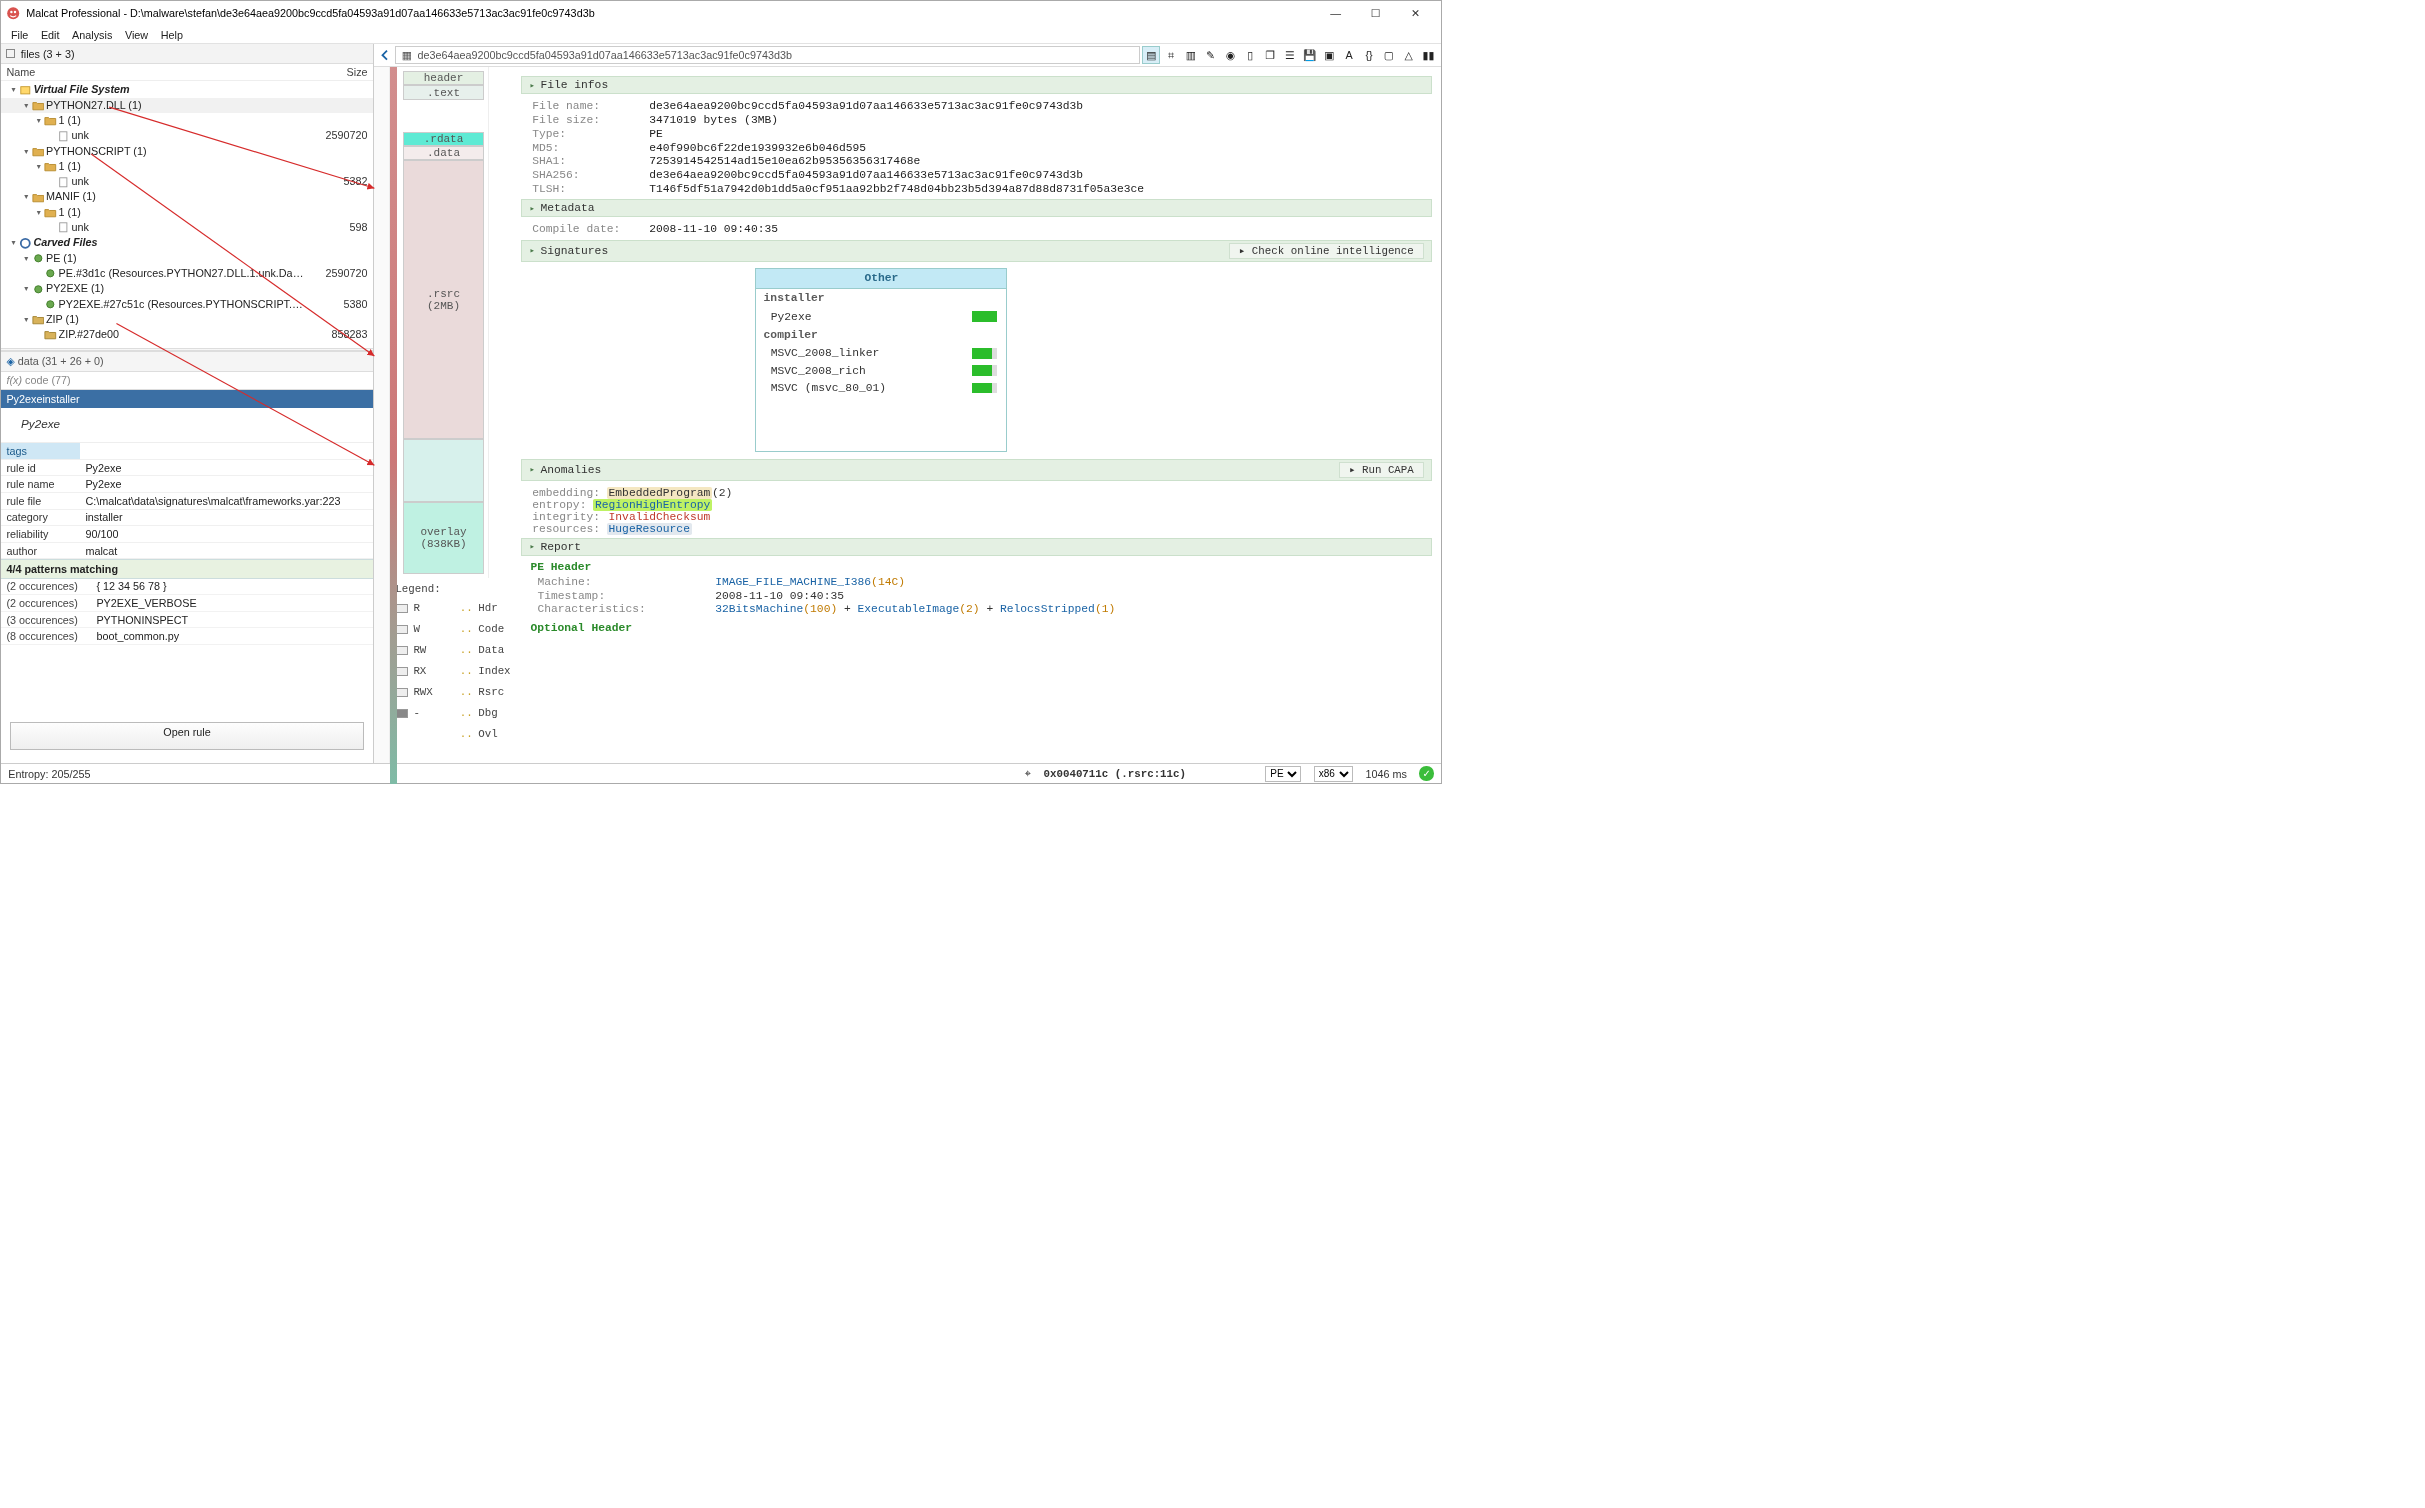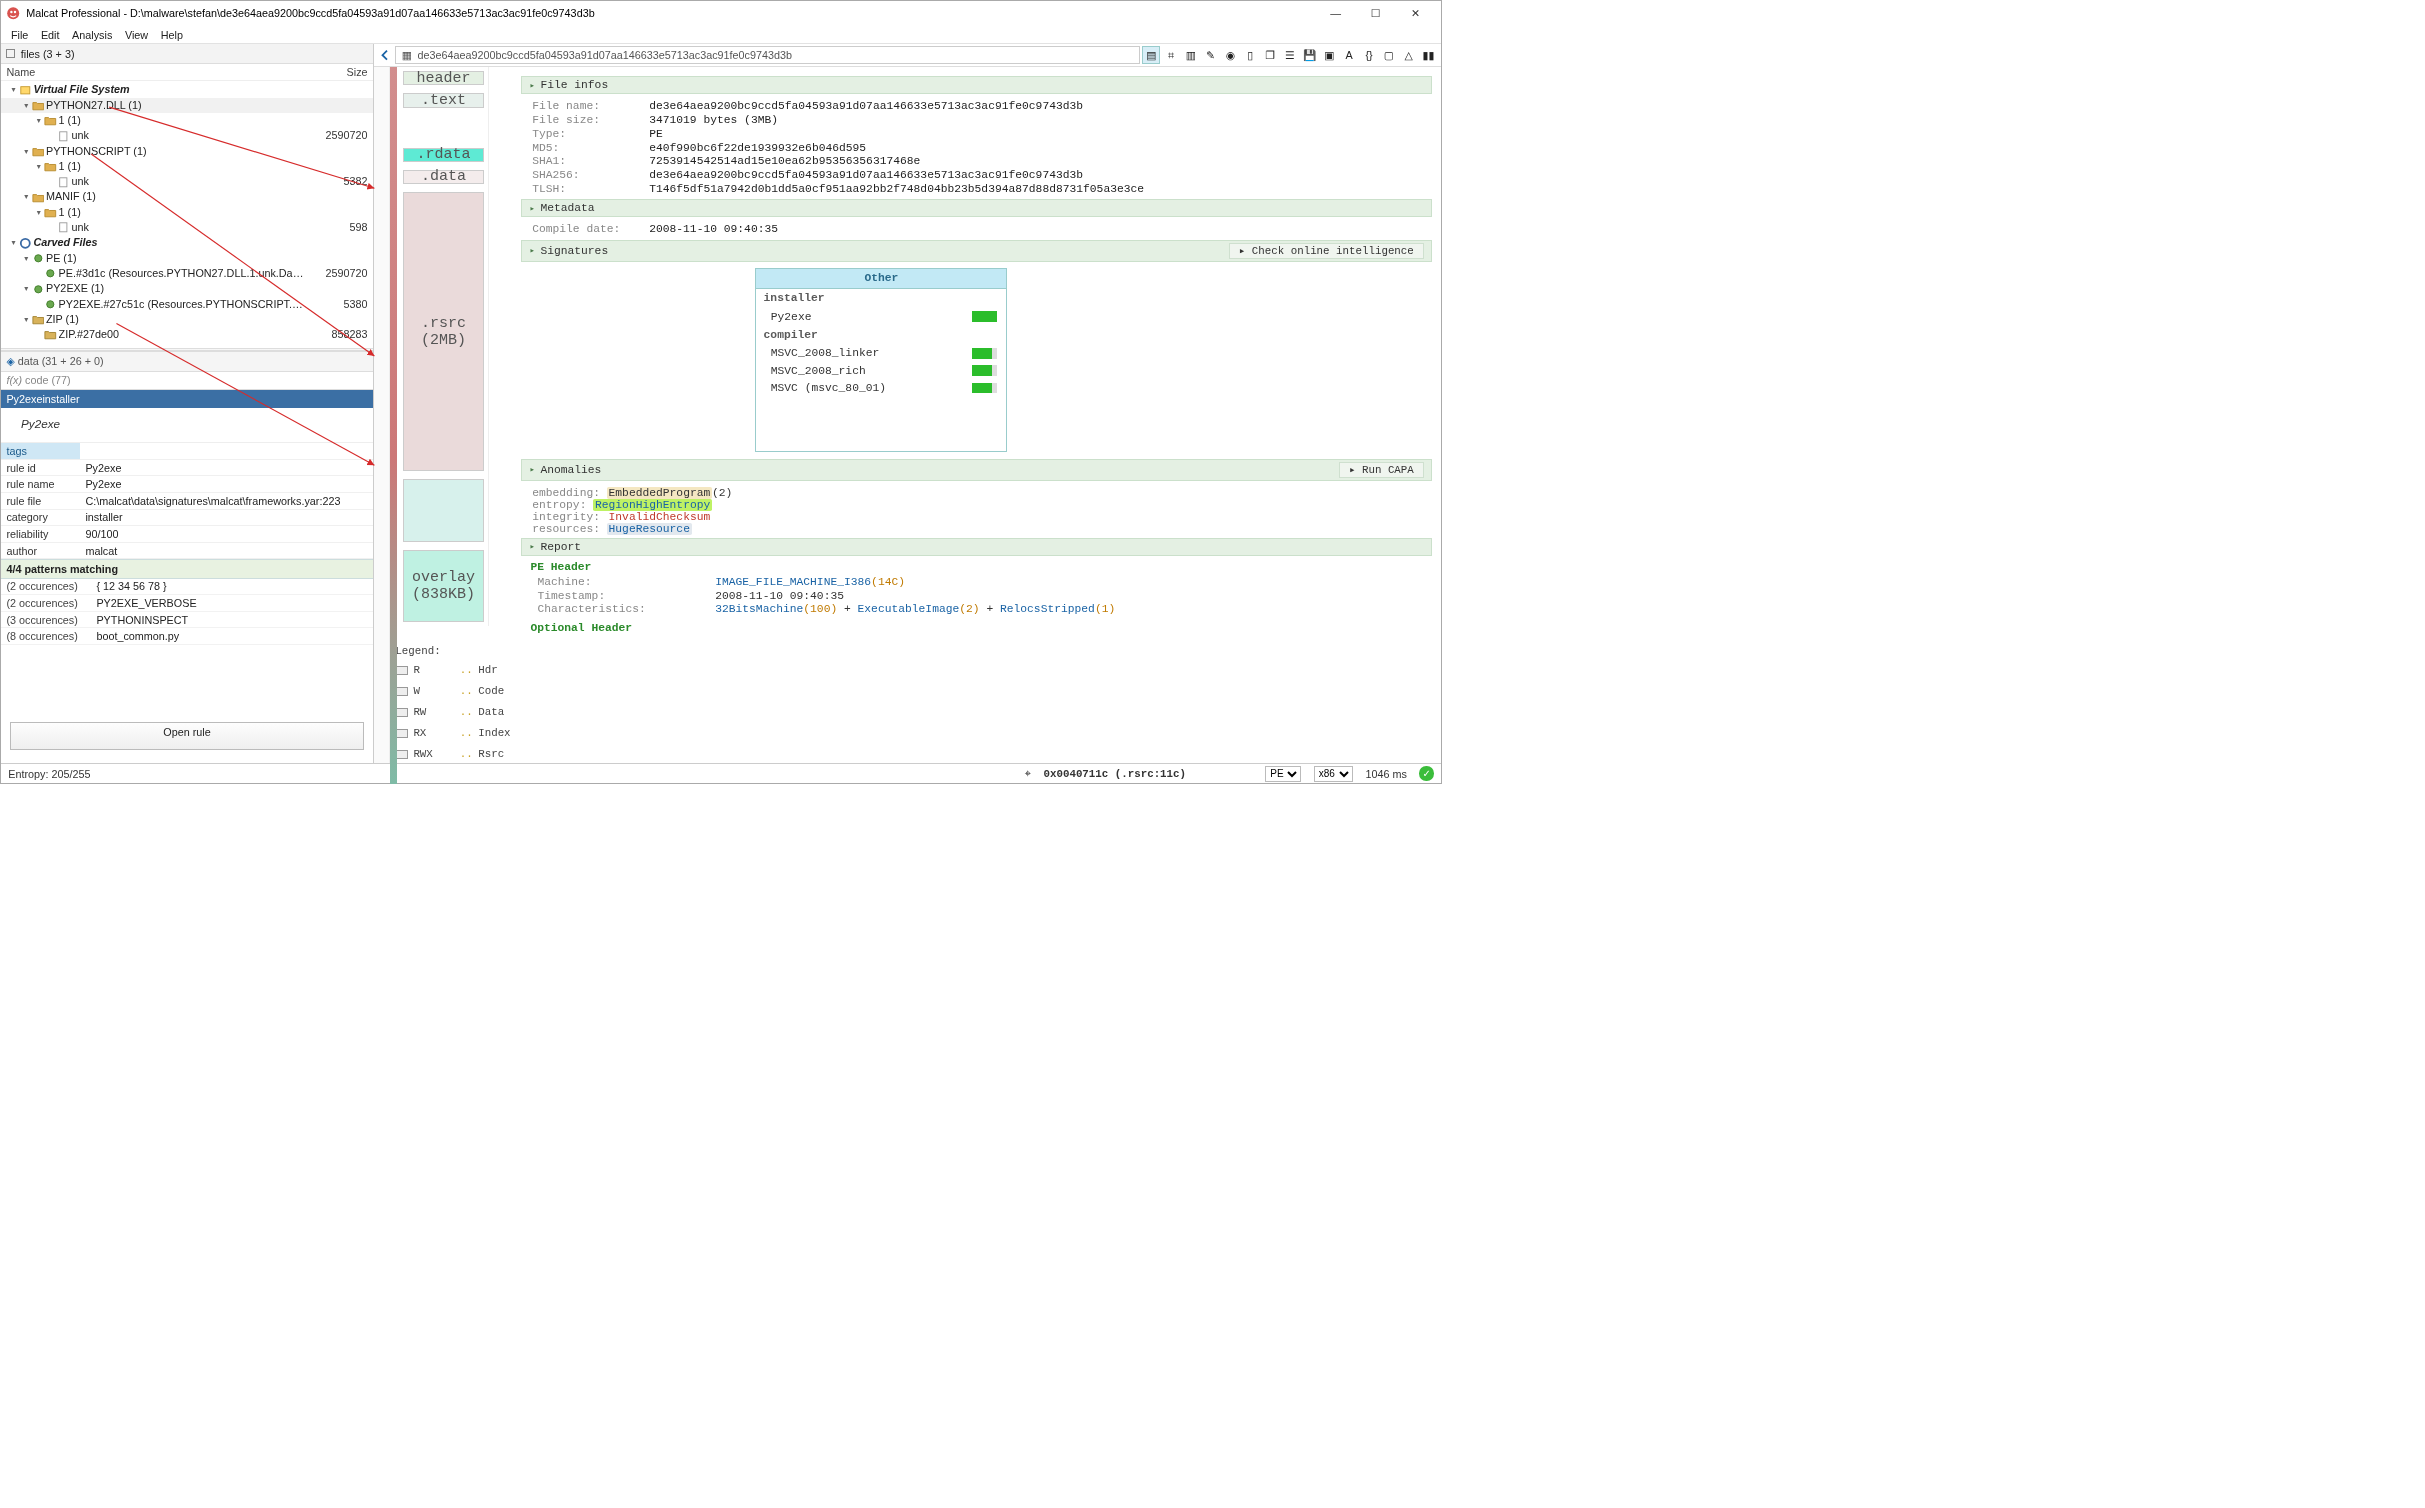--- a/index.html
+++ b/index.html
@@ -44,21 +44,21 @@
   .pat-row .occ { width:90px; color:#444; }
   .openrule { margin:12.6px 9px; height:28px; background:linear-gradient(#fdfdfd,#efefef); border:0.9px solid #bbb; text-align:center; line-height:18px; }
   
   .right { flex:1; display:flex; flex-direction:column; }
   .right-top { height:23.4px; display:flex; align-items:center; border-bottom:0.9px solid #ddd; padding:1.8px 3.6px; gap:1.8px; }
   .back-ico { width:16px; height:16px; display:inline-flex; align-items:center; justify-content:center; color:#1a63a5; }
   .addr-field { flex:1; height:18px; border:0.9px solid #ccc; background:#fff; padding:0 5.4px; display:flex; align-items:center; color:#555; font-family:inherit; font-size:10.8px; }
   .toolbar-ico { width:18px; height:18px; display:inline-flex; align-items:center; justify-content:center; border:0.9px solid transparent; }
   .right-body { flex:1; display:flex; overflow:hidden; }
   .gutter { width:16px; background:#fafafa; border-right:0.9px solid #eee; }
-  .sidemap { width:90px; display:flex; flex-direction:column; padding:3.6px 3.6px 3.6px 3.6px; gap:8px; font-family: "Consolas","Courier New",monospace; font-size:15px; color:#555; border-right:0.9px solid #eee; }
+  .sidemap { width:90px; display:flex; flex-direction:column; padding:3.6px 3.6px 3.6px 3.6px; gap:0; font-family: "Consolas","Courier New",monospace; font-size:11px; color:#555; border-right:0.9px solid #eee; }
   .sm-seg { display:flex; flex-direction:column; align-items:center; justify-content:center; border:0.9px solid #ccc; margin:0; }
   .sm-seg.header { height:14.4px; background:#e4f0e3; }
   .sm-seg.text   { height:14.4px; background:#e7f0ec; }
   .sm-seg.rdata  { height:14px; background:#5eead4;margin-top:32px; }
   .sm-seg.data2  { height:14.4px; background:#f4ecec; }
   .sm-seg.rsrc   { height:279px; background:#eadada; }
   .sm-seg.mid    { height:63px; background:#d7f1ec; }
   .sm-seg.overlay{ height:72px; background:#bff1e2; }
   .main { flex:1; overflow:auto; padding:5.4px 9px 5.4px 14.4px; font-family: "Consolas","Courier New",monospace; font-size:11.3px; color:#333; }
   .section-bar { background:#e4f0e3; border:0.9px solid #cbe0cb; padding:1.8px 7.2px; margin:3.6px 0 5.4px 0; display:flex; align-items:center; }
@@ -77,21 +77,21 @@
   .sigbox .row .bar .b { background:#ddd; width:5.4px; }
   .anom-token { padding:0 1.8px; border-radius:1.8px; }
   .tok-em { background:#f4e7c2; }
   .tok-reg { color:#1a63a5; background:#bef264; }
   .tok-inv { color:#c0392b; }
   .tok-huge { color:#1a63a5; background:#e2e8ee; }
   .report .hdr { color:#2a8a2a; font-weight:600; margin:5.4px 0 1.8px 9px; }
   .report .line { padding:0.9px 0 0.9px 16px; }
   .report .ct { color:#1a63a5; }
   .report .num { color:#c07a00; }
-  .legend { padding:5.4px 3.6px 3.6px 3.6px; color:#444; font-family:"Consolas","Courier New",monospace; font-size:10.8px;margin-top:14px; }
+  .legend { padding:5.4px 3.6px 3.6px 3.6px; color:#444; font-family:"Consolas","Courier New",monospace; font-size:10.8px; }
   .legend .lgrp { display:flex; gap:27px; }
   .legend .col { display:flex; flex-direction:column; gap:9px; }
   .legend .item { display:flex; align-items:center; gap:5.4px; }
   .legend .swatch { width:12.6px; height:9px; border:0.9px solid #999; }
   .statusbar { height:20px; border-top:0.9px solid #ccc; display:flex; align-items:center; font-size:10.8px; color:#333; padding:0 7.2px; gap:12.6px; }
   .statusbar .spacer { flex:1; }
   .statusbar select { font-size:10px; height:16px; border:0.9px solid #bbb; background:#fff; }
   .statusbar .check { width:14.4px; height:14.4px; border-radius:50%; background:#3bbd3b; color:#fff; display:flex; align-items:center; justify-content:center; font-size:10px; }
   .arrow-svg { position:absolute; top:0; left:0; pointer-events:none; }
   .mono { font-family:"Consolas","Courier New",monospace;text-align:right; }

